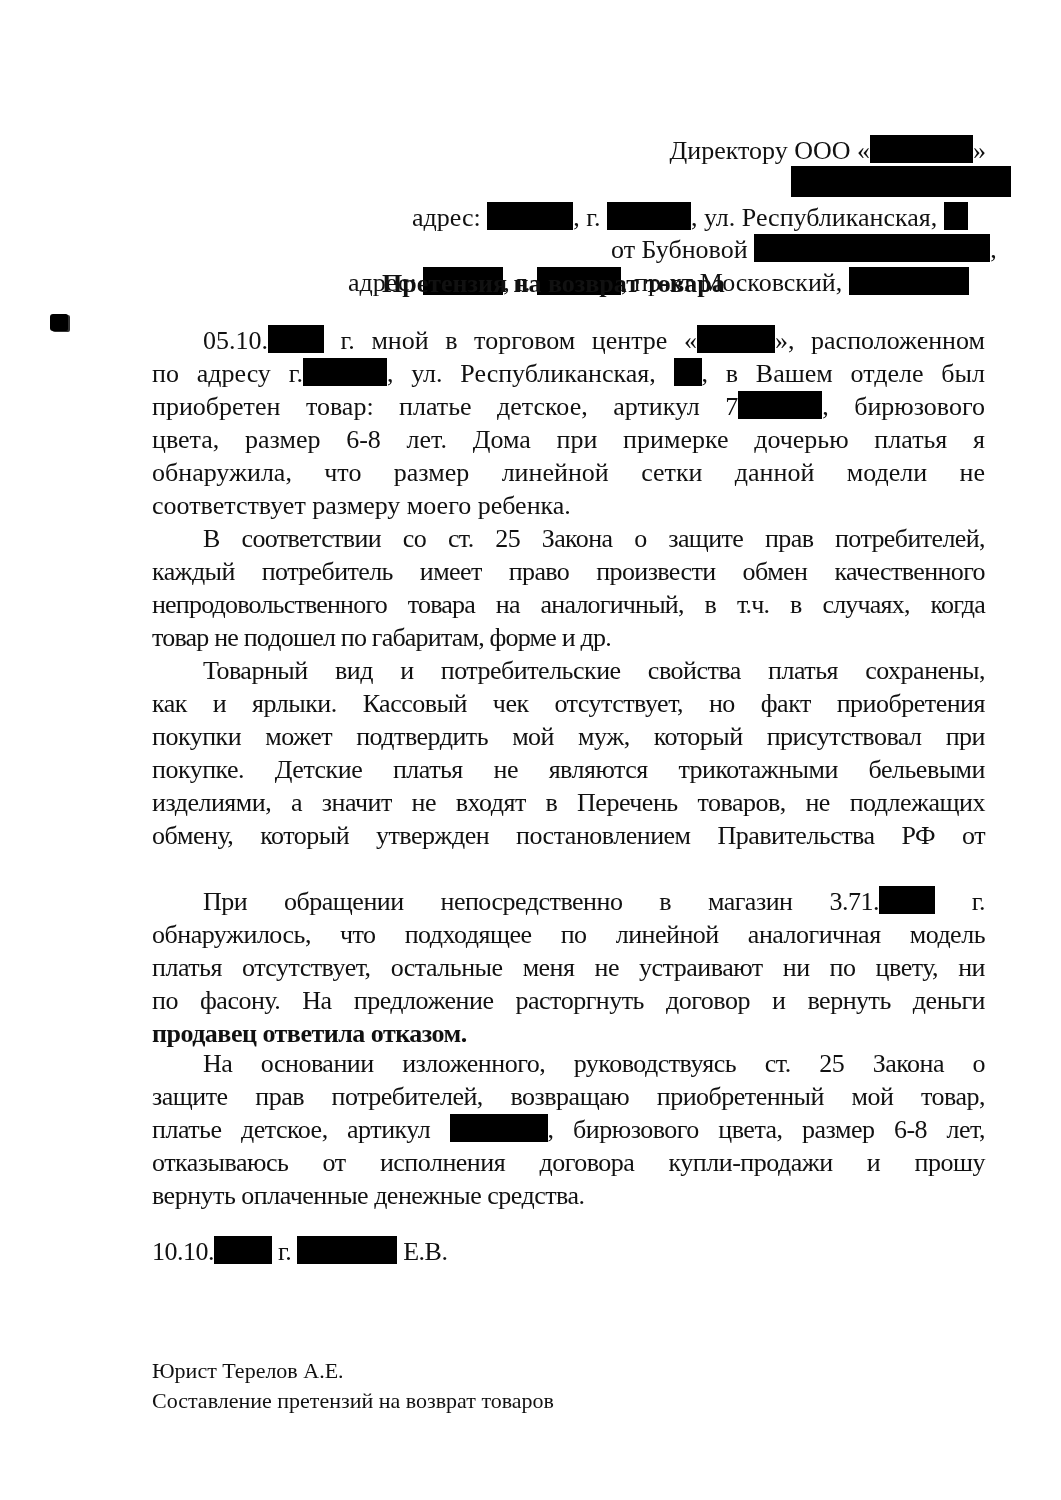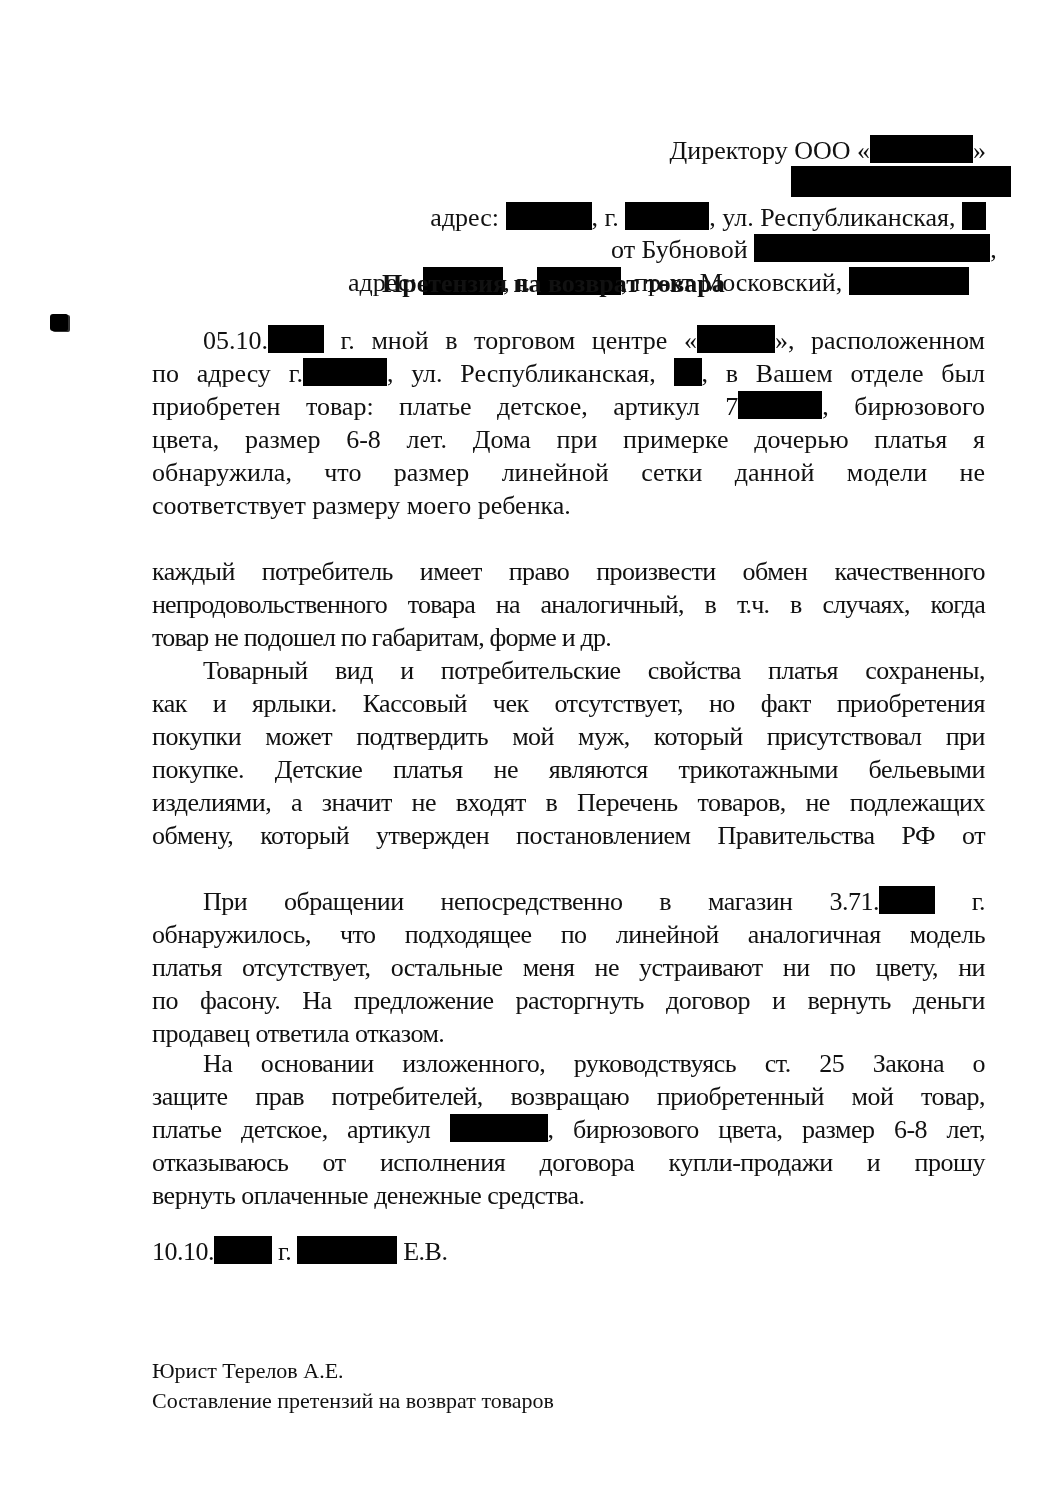--- a/index.html
+++ b/index.html
@@ -20,54 +20,55 @@
 <div class="page">
 
   <div class="marker"></div>
 
   <div class="line" style="left:600px; top:101px; width:386px; text-align:right;">
     <span>Директору ООО «</span><span class="redact" style="width:103px;"></span><span>»</span>
   </div>
   <div class="line" style="left:765px; top:133px; width:220px;">
     <span class="redact" style="width:220px; height:31px; vertical-align:0;"></span>
   </div>
-  <div class="line" style="left:386px; top:168px; width:600px;text-align:right;">
+  <div class="line" style="left:386px; top:168px; width:600px;">
     <span>адрес: </span><span class="redact" style="width:86px;"></span><span>, г. </span><span class="redact" style="width:84px;"></span><span>, ул. Республиканская, </span><span class="redact" style="width:24px;"></span>
   </div>
   <div class="line" style="left:585px; top:200px; width:401px;">
     <span>от Бубновой </span><span class="redact" style="width:236px;"></span><span>,</span>
   </div>
   <div class="line" style="left:322px; top:233px; width:664px;">
     <span>адрес: </span><span class="redact" style="width:80px;"></span><span>, г. </span><span class="redact" style="width:84px;"></span><span>, пр-кт Московский, </span><span class="redact" style="width:120px;"></span>
   </div>
   <div class="line bold" style="left:382px; top:267px;">Претензия на возврат товара</div>
 
   <div class="line justify" style="left:203px; top:324px; width:782px;"><span>05.10.</span><span class="redact" style="width:56px;"></span><span> г. мной в торговом центре «</span><span class="redact" style="width:78px;"></span><span>», расположенном</span></div>
   <div class="line justify" style="left:152px; top:357px; width:833px;"><span>по адресу г.</span><span class="redact" style="width:84px;"></span><span>, ул. Республиканская, </span><span class="redact" style="width:28px;"></span><span>, в Вашем отделе был</span></div>
   <div class="line justify" style="left:152px; top:390px; width:833px;"><span>приобретен товар: платье детское, артикул 7</span><span class="redact" style="width:84px;"></span><span>, бирюзового</span></div>
   <div class="line justify" style="left:152px; top:423px; width:833px;">цвета, размер 6-8 лет. Дома при примерке дочерью платья я</div>
   <div class="line justify" style="left:152px; top:456px; width:833px;">обнаружила, что размер линейной сетки данной модели не</div>
   <div class="line" style="left:152px; top:489px;">соответствует размеру моего ребенка.</div>
 
+  <div class="line justify" style="left:203px; top:522px; width:782px; letter-spacing:-0.6px;">В соответствии со ст. 25 Закона о защите прав потребителей,</div>
   <div class="line justify" style="left:152px; top:555px; width:833px; letter-spacing:-0.6px;">каждый потребитель имеет право произвести обмен качественного</div>
   <div class="line justify" style="left:152px; top:588px; width:833px; letter-spacing:-0.8px;">непродовольственного товара на аналогичный, в т.ч. в случаях, когда</div>
   <div class="line" style="left:152px; top:621px; letter-spacing:-0.8px;">товар не подошел по габаритам, форме и др.</div>
 
   <div class="line justify" style="left:203px; top:654px; width:782px; letter-spacing:-0.5px;">Товарный вид и потребительские свойства платья сохранены,</div>
   <div class="line justify" style="left:152px; top:687px; width:833px; letter-spacing:-0.5px;">как и ярлыки. Кассовый чек отсутствует, но факт приобретения</div>
   <div class="line justify" style="left:152px; top:720px; width:833px; letter-spacing:-0.5px;">покупки может подтвердить мой муж, который присутствовал при</div>
   <div class="line justify" style="left:152px; top:753px; width:833px; letter-spacing:-0.5px;">покупке. Детские платья не являются трикотажными бельевыми</div>
   <div class="line justify" style="left:152px; top:786px; width:833px; letter-spacing:-0.5px;">изделиями, а значит не входят в Перечень товаров, не подлежащих</div>
   <div class="line justify" style="left:152px; top:819px; width:833px; letter-spacing:-0.5px;">обмену, который утвержден постановлением Правительства РФ от</div>
 
   <div class="line justify" style="left:203px; top:885px; width:782px; letter-spacing:-0.5px;"><span>При обращении непосредственно в магазин 3.71.</span><span class="redact" style="width:56px;"></span><span> г.</span></div>
   <div class="line justify" style="left:152px; top:918px; width:833px; letter-spacing:-0.5px;">обнаружилось, что подходящее по линейной аналогичная модель</div>
   <div class="line justify" style="left:152px; top:951px; width:833px; letter-spacing:-0.5px;">платья отсутствует, остальные меня не устраивают ни по цвету, ни</div>
   <div class="line justify" style="left:152px; top:984px; width:833px; letter-spacing:-0.5px;">по фасону. На предложение расторгнуть договор и вернуть деньги</div>
-  <div class="line" style="left:152px; top:1017px; letter-spacing:-0.5px;">продавец ответила отказом.</div>
+  <div class="line" style="left:152px; top:1017px; letter-spacing:-0.5px;font-weight:bold;">продавец ответила отказом.</div>
 
   <div class="line justify" style="left:203px; top:1047px; width:782px; letter-spacing:-0.5px;">На основании изложенного, руководствуясь ст. 25 Закона о</div>
   <div class="line justify" style="left:152px; top:1080px; width:833px; letter-spacing:-0.5px;">защите прав потребителей, возвращаю приобретенный мой товар,</div>
   <div class="line justify" style="left:152px; top:1113px; width:833px; letter-spacing:-0.5px;"><span>платье детское, артикул </span><span class="redact" style="width:98px;"></span><span>, бирюзового цвета, размер 6-8 лет,</span></div>
   <div class="line justify" style="left:152px; top:1146px; width:833px; letter-spacing:-0.5px;">отказываюсь от исполнения договора купли-продажи и прошу</div>
   <div class="line" style="left:152px; top:1179px; letter-spacing:-0.5px;">вернуть оплаченные денежные средства.</div>
 
   <div class="line" style="left:152px; top:1235px; letter-spacing:-0.5px;"><span>10.10.</span><span class="redact" style="width:58px;"></span><span> г. </span><span class="redact" style="width:100px;"></span><span> Е.В.</span></div>
 
   <div class="line footer" style="left:152px; top:1357px;">Юрист Терелов А.Е.</div>

